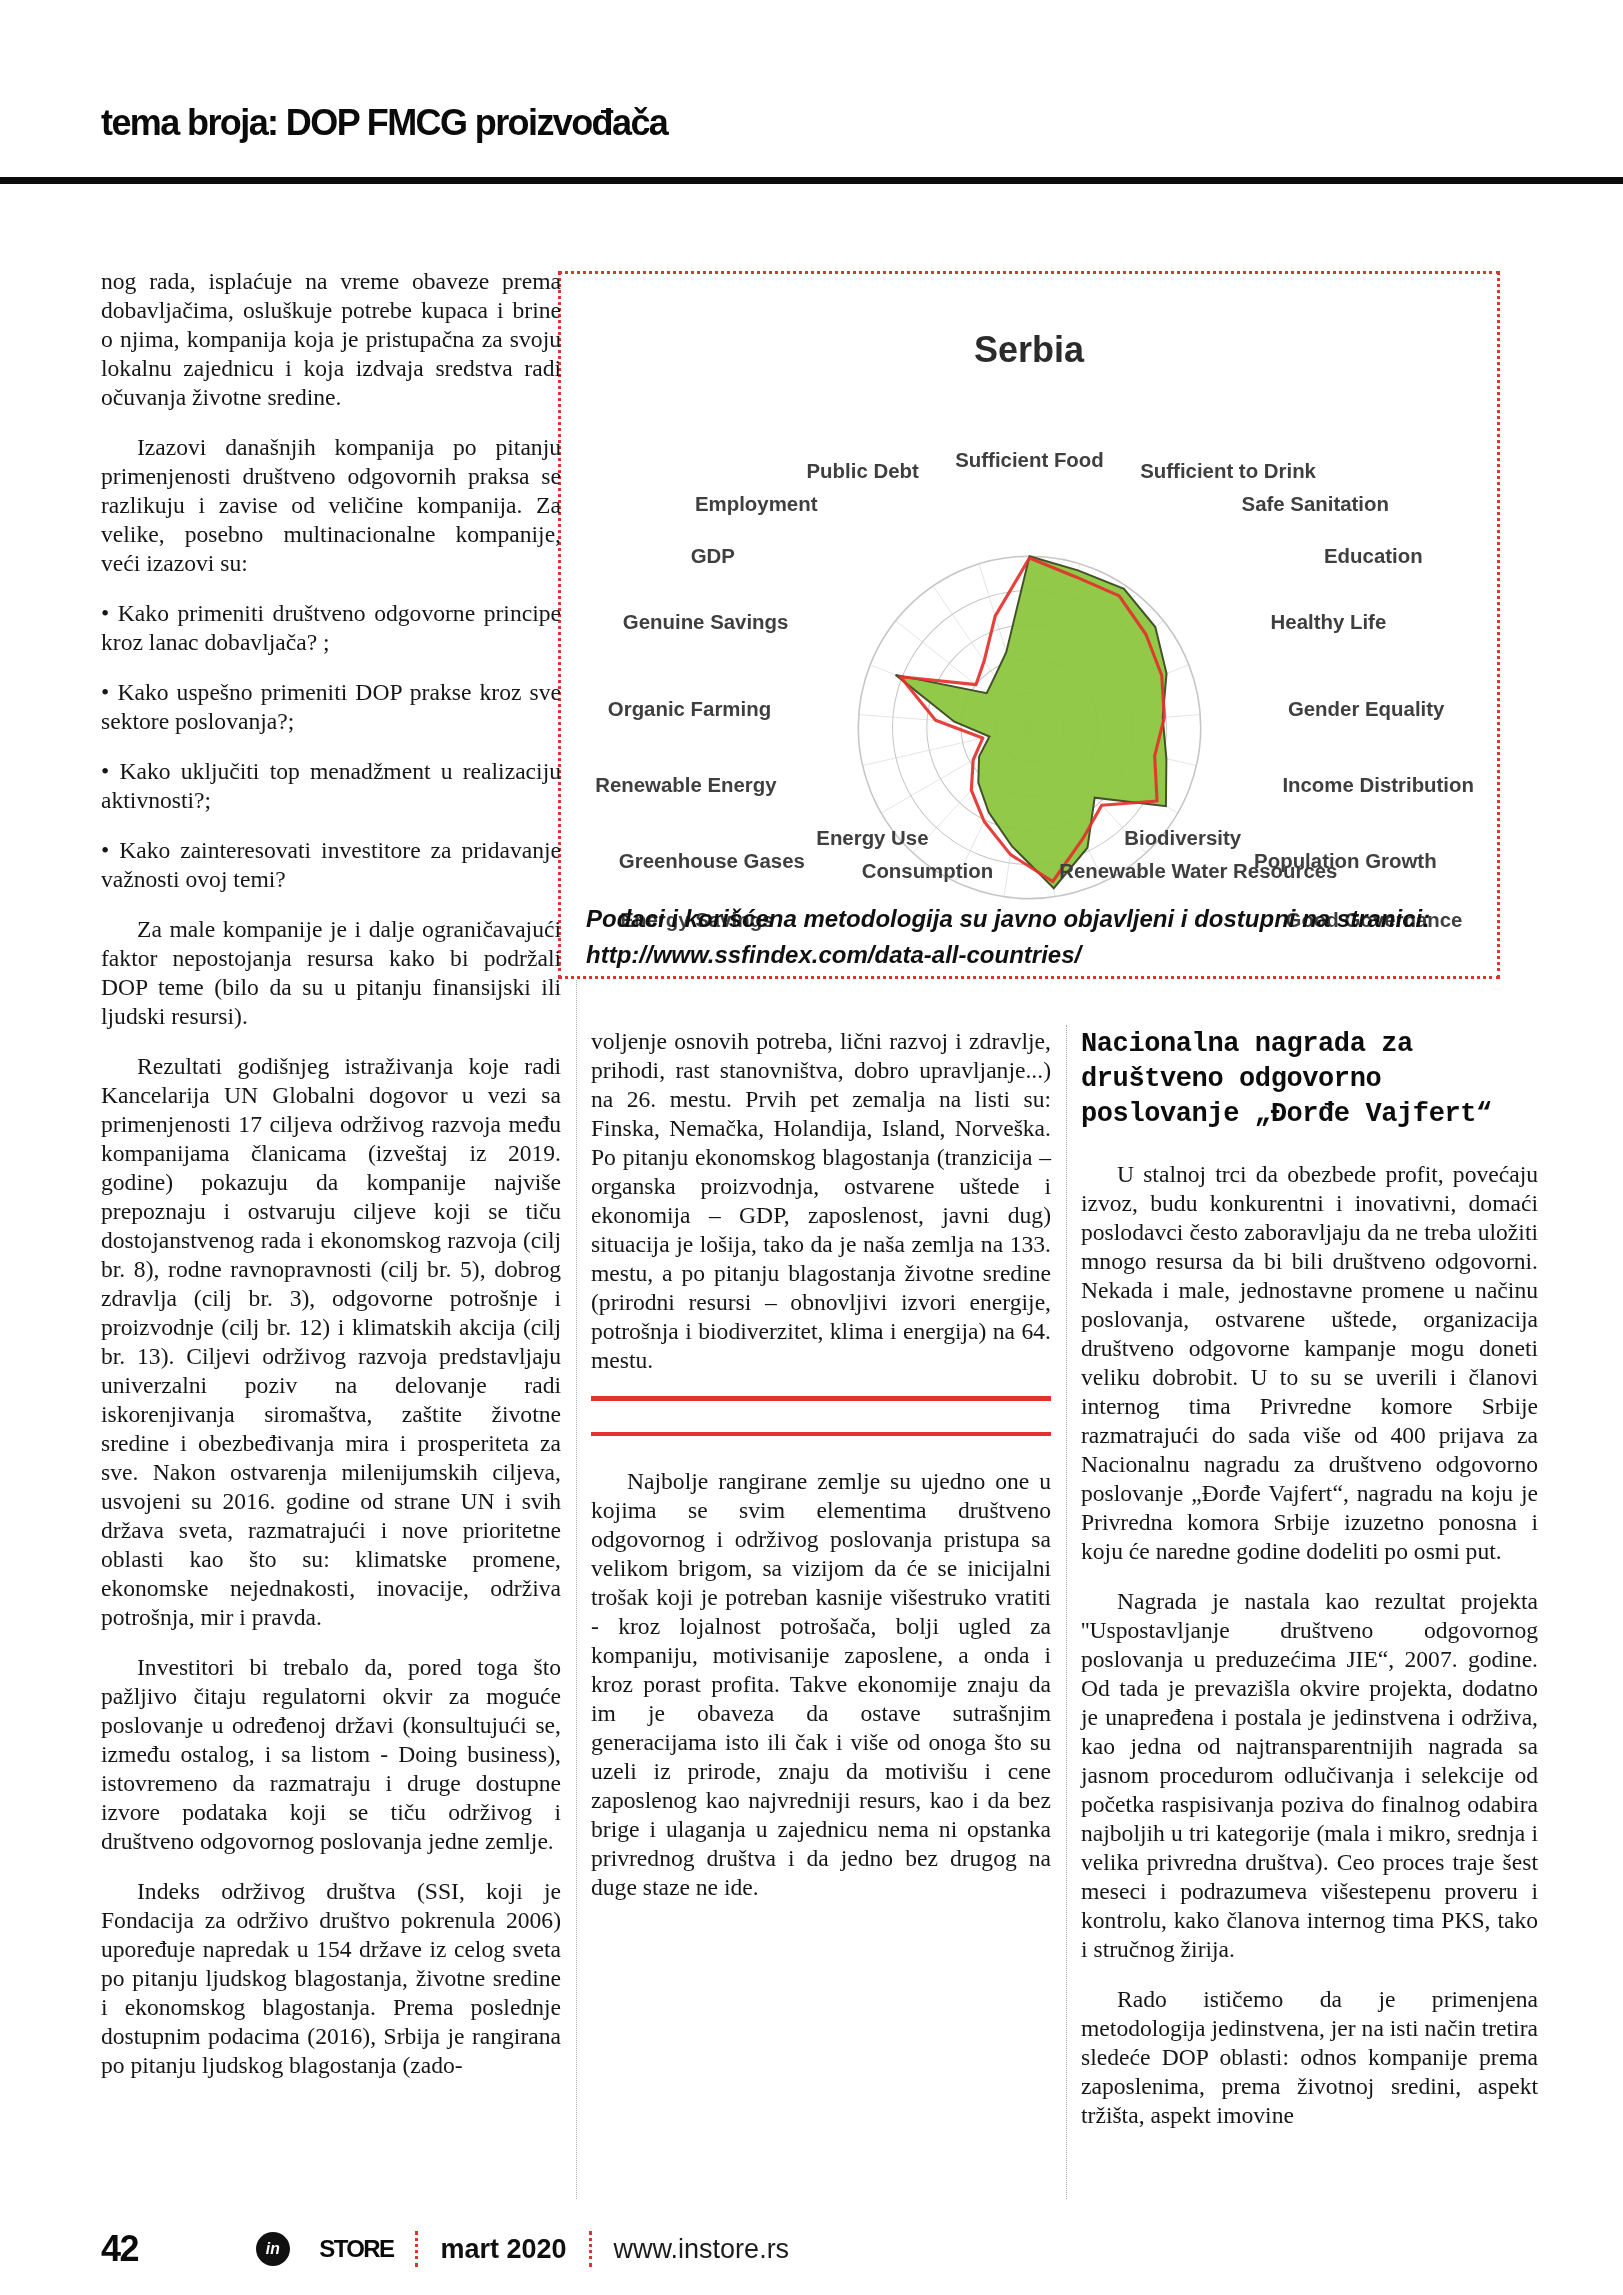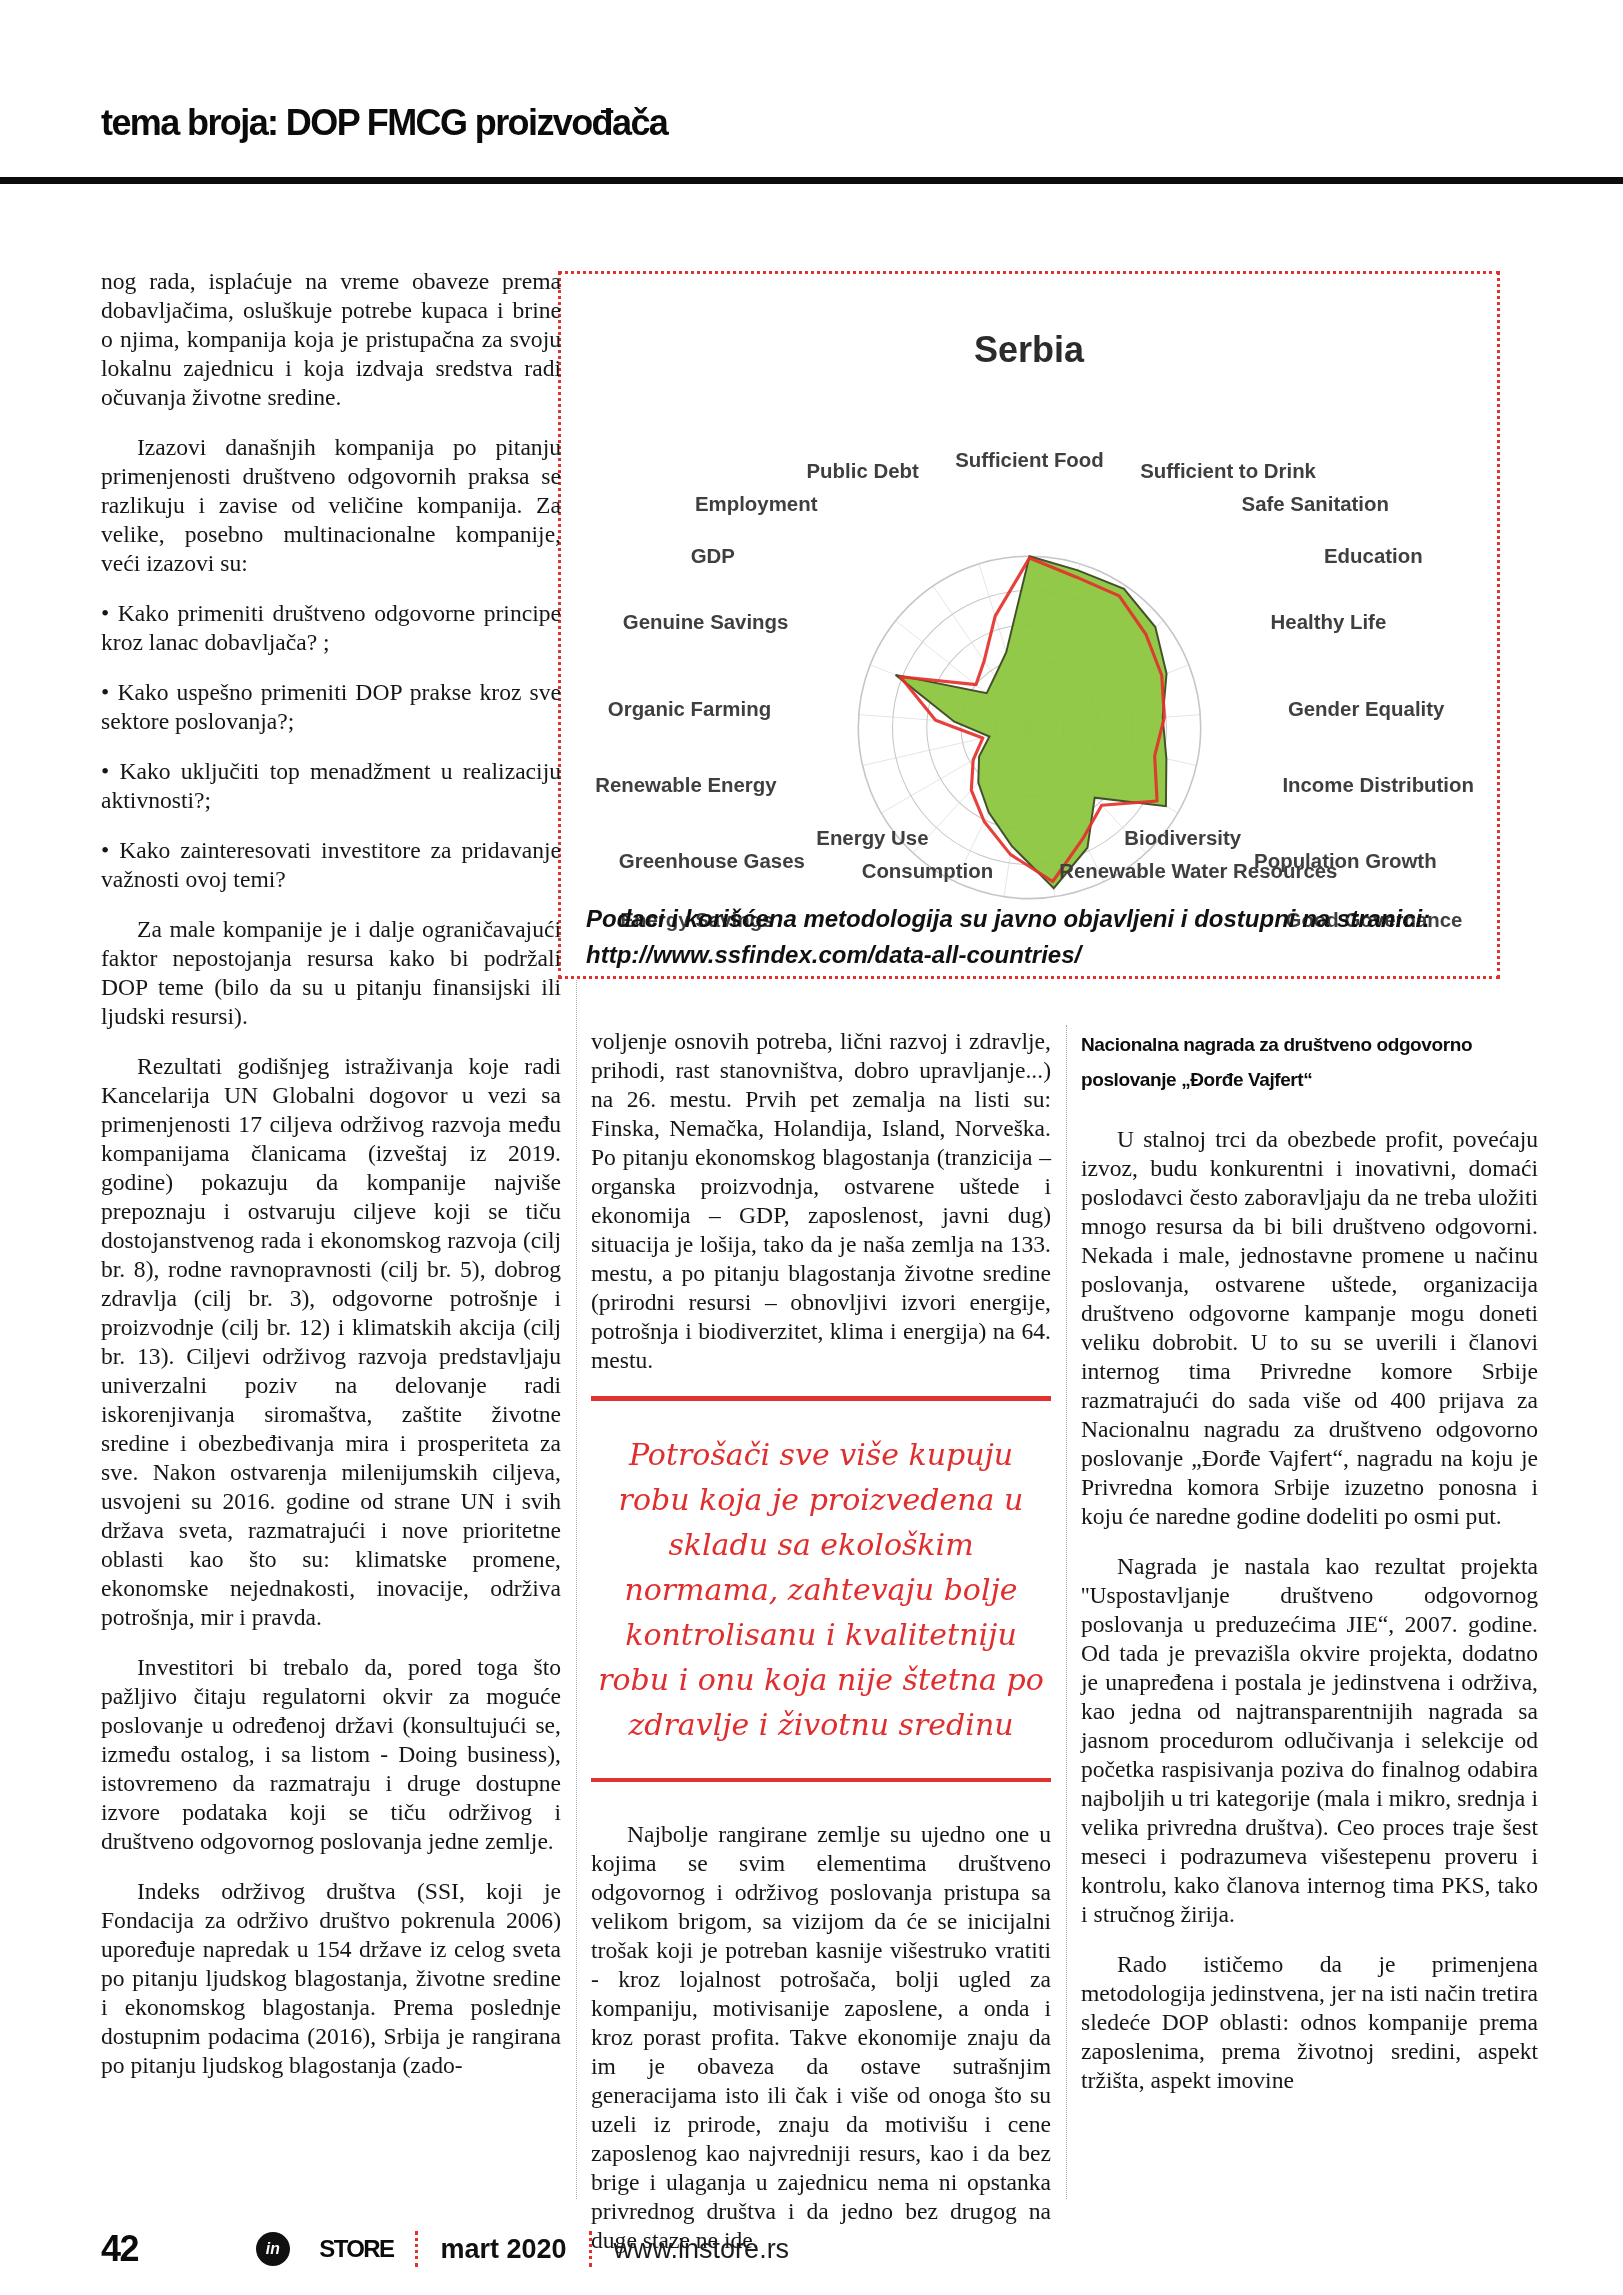--- a/index.html
+++ b/index.html
@@ -26,22 +26,22 @@
         font-family:"Liberation Sans",sans-serif;font-style:italic;font-weight:700;
         font-size:24px;line-height:36px;color:#111;}
   
   .col{position:absolute;width:460px;text-align:justify;}
   #col1{left:101px;top:267px;}
   #col2{left:591px;top:1027px;}
   #col3{left:1081px;top:1027px;width:457px;}
   .col p.body{margin:0 0 21px;font-size:23.6px;line-height:29px;text-indent:36px;}
   .col p.noindent{text-indent:0;}
   .col p.bullet{text-indent:0;}
-  .colhead{margin:0 0 28px;font-family:Liberation Sans, sans-serif;font-weight:700;
-        font-size:19px;line-height:35px;color:#0d0d0d;text-align:left;letter-spacing:-0.4px;}
+  .colhead{margin:0 0 28px;font-family:Liberation Mono, monospace;font-weight:700;
+        font-size:27px;line-height:35px;color:#0d0d0d;text-align:left;letter-spacing:-0.4px;}
   .redrule{height:4.7px;background:#e23230;margin:12.6px 0 31px;}
   .quote{font-family:"DejaVu Serif",serif;font-style:italic;color:#e02d2d;
         font-size:30px;line-height:45px;text-align:center;text-indent:0;margin:0 4.7px 31px;}
   .quote + .redrule{margin:6.3px 0 38px;}
   
   .pfooter{position:absolute;left:101px;top:2227px;height:44px;display:flex;align-items:center;}
   .pageno{font-family:"Liberation Sans",sans-serif;font-weight:700;font-size:36px;
         letter-spacing:-1.6px;color:#0b0b0b;}
   .logo{display:flex;align-items:center;margin-left:118px;gap:20px;}
   .logo-circle{width:34px;height:34px;border-radius:50%;background:#101010;color:#ffffff;
@@ -128,21 +128,20 @@
       <p class="body noindent bullet">• Kako uključiti  top menadžment u realizaciju aktivnosti?;</p>
       <p class="body noindent bullet">• Kako zainteresovati investitore za pridavanje važnosti ovoj temi?</p>
       <p class="body">Za male kompanije je i dalje ograničavajući faktor nepostojanja resursa kako bi podržali DOP teme (bilo da su u pitanju finansijski ili ljudski resursi).</p>
       <p class="body">Rezultati godišnjeg istraživanja koje radi Kancelarija UN Globalni dogovor u vezi sa primenjenosti 17 ciljeva održivog razvoja među kompanijama članicama (izveštaj iz 2019. godine) pokazuju da kompanije najviše prepoznaju i ostvaruju ciljeve koji se tiču dostojanstvenog rada i ekonomskog razvoja (cilj br. 8), rodne ravnopravnosti (cilj br. 5), dobrog zdravlja (cilj br. 3), odgovorne potrošnje i proizvodnje (cilj br. 12) i klimatskih akcija (cilj br. 13). Ciljevi održivog razvoja predstavljaju univerzalni poziv na delovanje radi iskorenjivanja siromaštva, zaštite životne sredine i obezbeđivanja mira i prosperiteta za sve. Nakon ostvarenja milenijumskih ciljeva, usvojeni su 2016. godine od strane UN i svih država sveta, razmatrajući i nove prioritetne oblasti kao što su: klimatske promene, ekonomske nejednakosti, inovacije, održiva potrošnja, mir i pravda.</p>
       <p class="body">Investitori bi trebalo da, pored toga što pažljivo čitaju regulatorni okvir za moguće poslovanje u određenoj državi (konsultujući se, između ostalog, i sa listom - Doing business),  istovremeno da razmatraju i  druge dostupne izvore podataka  koji se tiču održivog  i društveno odgovornog poslovanja jedne zemlje.</p>
       <p class="body">Indeks održivog društva (SSI, koji je Fondacija za održivo društvo pokrenula 2006) upoređuje  napredak u 154 države iz celog sveta po pitanju ljudskog blagostanja,  životne sredine i ekonomskog blagostanja. Prema poslednje dostupnim podacima (2016), Srbija je rangirana po pitanju ljudskog blagostanja (zado-</p>
     </div>
   <div id="col2" class="col">
       <p class="body noindent">voljenje osnovih potreba, lični razvoj i zdravlje, prihodi, rast stanovništva, dobro upravljanje...) na 26. mestu. Prvih pet zemalja na listi su: Finska, Nemačka, Holandija, Island, Norveška. Po pitanju ekonomskog blagostanja (tranzicija – organska proizvodnja, ostvarene uštede i ekonomija – GDP, zaposlenost, javni dug) situacija je lošija, tako da je naša zemlja na 133. mestu, a po pitanju blagostanja životne sredine (prirodni resursi – obnovljivi izvori energije, potrošnja i biodiverzitet, klima i energija) na 64. mestu.</p>
       <div class="redrule"></div>
-      <div class="quote">Potrošači sve više kupuju robu koja je proizvedena u skladu sa ekološkim normama, zahtevaju bolje kontrolisanu i kvalitetniju robu i onu koja nije štetna po zdravlje i životnu sredinu</div>
       <div class="redrule"></div>
       <p class="body">Najbolje rangirane zemlje su ujedno one u kojima se svim elementima društveno odgovornog i održivog poslovanja pristupa sa velikom brigom, sa vizijom da će se inicijalni trošak koji je potreban kasnije višestruko vratiti -  kroz lojalnost potrošača, bolji ugled za kompaniju,  motivisanije zaposlene, a onda i kroz porast profita. Takve ekonomije znaju da im je obaveza da ostave sutrašnjim generacijama isto ili čak i više od onoga što su uzeli iz prirode, znaju da motivišu i cene zaposlenog  kao najvredniji resurs, kao i da bez brige i ulaganja u zajednicu nema ni opstanka privrednog društva i da jedno bez drugog na duge staze ne ide.</p>
     </div>
   <div id="col3" class="col">
       <h3 class="colhead">Nacionalna nagrada za društveno odgovorno poslovanje „Đorđe Vajfert“</h3>
       <p class="body">U stalnoj trci da obezbede profit, povećaju izvoz, budu konkurentni i inovativni, domaći  poslodavci često zaboravljaju da ne treba uložiti mnogo resursa da bi bili društveno odgovorni. Nekada i male, jednostavne promene u načinu poslovanja, ostvarene uštede, organizacija društveno odgovorne kampanje mogu doneti veliku dobrobit. U to su se uverili i članovi internog tima Privredne komore Srbije razmatrajući do sada više od 400 prijava za Nacionalnu nagradu za društveno odgovorno poslovanje „Đorđe Vajfert“, nagradu na koju je Privredna komora Srbije  izuzetno ponosna i koju će naredne godine dodeliti po osmi put.</p>
       <p class="body">Nagrada je nastala kao rezultat projekta ''Uspostavljanje društveno odgovornog poslovanja u preduzećima JIE“, 2007. godine. Od tada je prevazišla okvire projekta, dodatno je unapređena i postala je jedinstvena i  održiva, kao jedna od najtransparentnijih nagrada sa jasnom procedurom odlučivanja i selekcije od početka raspisivanja poziva do finalnog odabira najboljih u tri kategorije (mala i mikro, srednja i velika privredna društva).  Ceo proces traje šest meseci i podrazumeva višestepenu proveru i kontrolu, kako članova internog tima PKS, tako i stručnog žirija.</p>
       <p class="body">Rado ističemo da je primenjena metodologija jedinstvena, jer na isti način tretira sledeće DOP oblasti: odnos kompanije prema zaposlenima, prema životnoj sredini, aspekt tržišta, aspekt imovine</p>
     </div>
 

